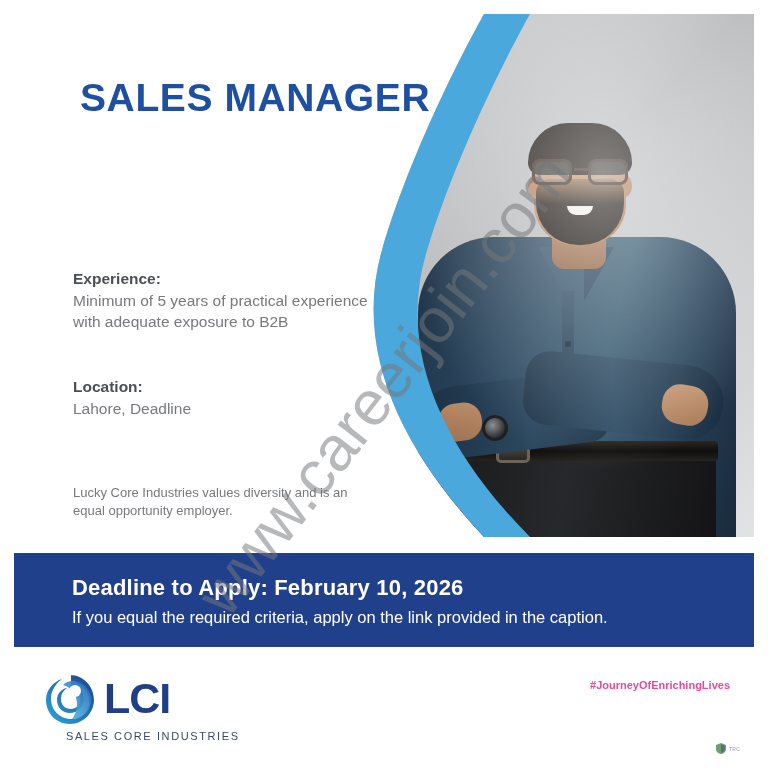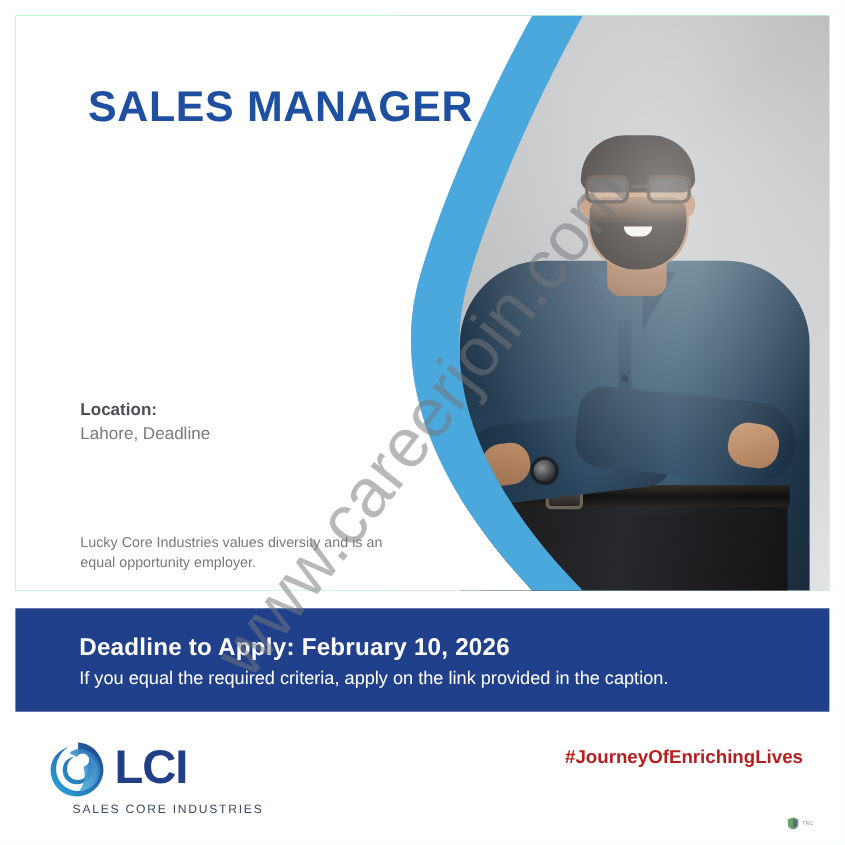--- a/index.html
+++ b/index.html
@@ -161,21 +161,21 @@
     color:#1f4fa0;
   }
   .block{ position:absolute; left:59px; color:#6f7276; }
   .block .lbl{
     font-size:15.5px; font-weight:bold; color:#4c4f53; margin-bottom:3px;
   }
   .block .val{ font-size:15.5px; line-height:1.33; color:#77797d; }
 
   .b-qual{ top:173px; width:300px; }
   .b-exp { top:256px; width:300px; }
-  .b-loc { top:350px; width:300px; }
+  .b-loc { top:364px; width:300px; }
 
   .eeo{
     position:absolute; left:59px; top:470px; width:300px;
     font-size:13px; line-height:1.42; color:#77797d;
   }
 
   
   .banner{
     position:absolute; left:14px; top:553px; width:740px; height:108px;
     background:#20408c;
@@ -199,21 +199,21 @@
     position:absolute; left:62px; top:2px;
     font-size:43px; font-weight:bold; letter-spacing:-1px; color:#213f86;
   }
   .logo-sub{
     position:absolute; left:24px; top:58px;
     font-size:11px; letter-spacing:1.6px; color:#3b4a63;
   }
 
   .hashtag{
     position:absolute; right:38px; top:32px;
-    font-size:17px; font-weight:bold; color:#b91c1c;
+    font-size:11px; font-weight:bold; color:#ec4899;
   }
 
   .badge{
     position:absolute; right:28px; bottom:14px;
     display:flex; align-items:center; gap:3px; opacity:.75;
   }
   .badge .b-txt{ font-size:5px; color:#6b6f73; letter-spacing:.2px; }
 
   
   .watermark{
@@ -271,20 +271,24 @@
 
       <path d="M0,0 L470,0 C470,0 402,120 368,236 C338,340 392,440 470,523 L0,523 Z" fill="#ffffff"></path>
 
       <path d="M470,0 L516,0 C516,0 446,124 412,240 C382,344 436,442 516,523 L470,523
                C392,440 338,340 368,236 C402,120 470,0 470,0 Z" fill="#4aa8dc"></path>
     </svg>
 
     <div class="title">SALES MANAGER</div>
 
 
+    <div class="block b-exp">
+      <div class="lbl">Experience:</div>
+      <div class="val">Minimum of 5 years of practical experience with adequate exposure to B2B</div>
+    </div>
 
     <div class="block b-loc">
       <div class="lbl">Location:</div>
       <div class="val">Lahore, Deadline</div>
     </div>
 
     <div class="eeo">Lucky Core Industries values diversity and is an equal opportunity employer.</div>
   </div>
 
   <div class="banner">

